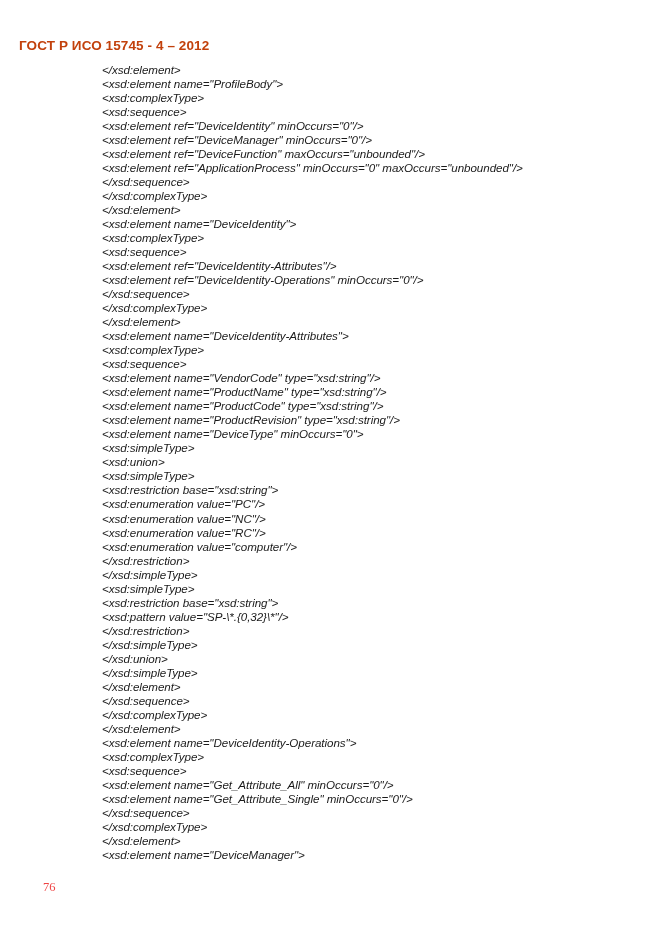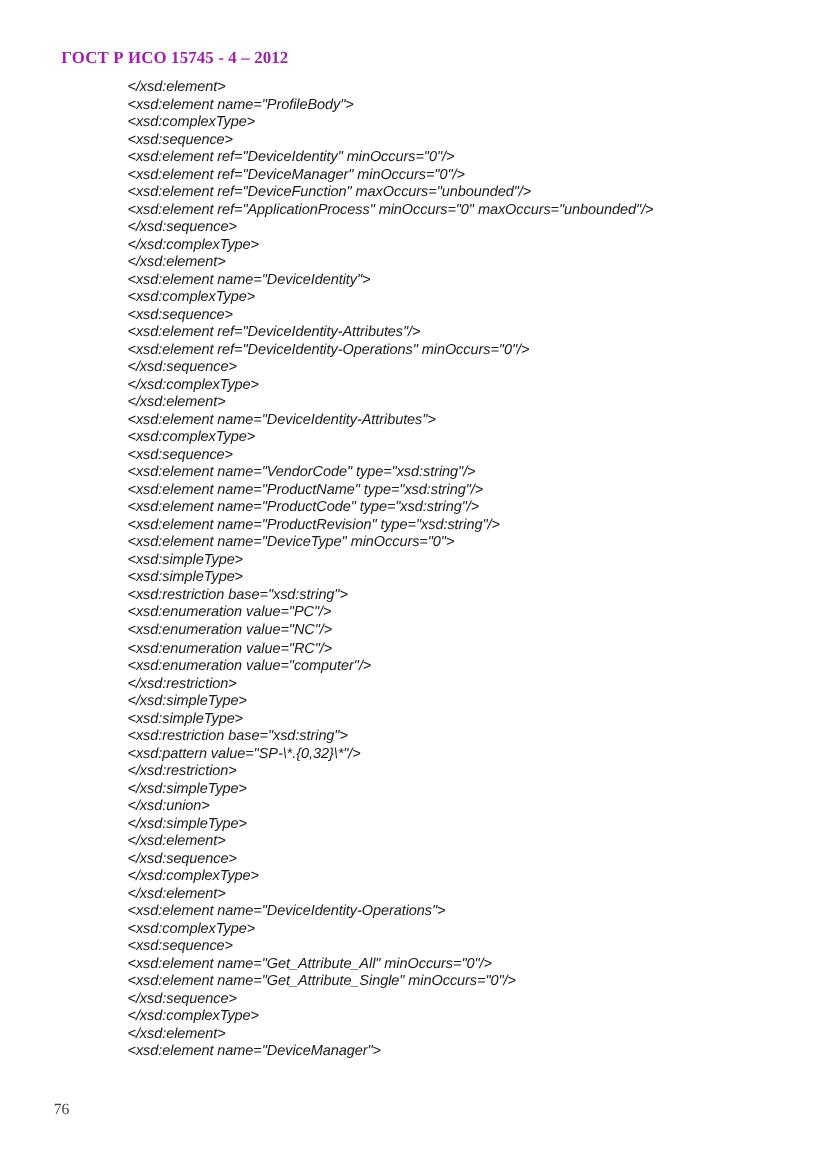--- a/index.html
+++ b/index.html
@@ -15,27 +15,27 @@
       color: #1a1a1a;
     }
     .page {
       position: absolute;
       left: 0; top: 0;
       width: 661px; height: 936px;
       background: #ffffff;
     }
     .doc-header {
       position: absolute;
-      left: 49px;
+      left: 19px;
       top: 38px;
-      font-family: Liberation Serif, serif;
+      font-family: Liberation Sans, sans-serif;
       font-weight: bold;
       font-size: 13.5px;
       letter-spacing: 0.1px;
-      color: #a21caf;
+      color: #c2410c;
       white-space: nowrap;
     }
     .code-block {
       position: absolute;
       left: 102px;
       top: 63px;
       margin: 0;
       padding: 0;
       list-style: none;
       font-family: "Liberation Sans", sans-serif;
@@ -49,21 +49,21 @@
       display: block;
       white-space: pre;
       height: 14.03px;
     }
     .page-number {
       position: absolute;
       left: 43px;
       top: 880px;
       font-family: "Liberation Serif", serif;
       font-size: 12.5px;
-      color: #404040;
+      color: #ef4444;
     }
   </style>
 </head>
 <body>
 
 <div class="page">
   <div class="doc-header">ГОСТ Р ИСО 15745 - 4 – 2012</div>
 
   <ol class="code-block" id="code-block">
       <li class="code-line">&lt;/xsd:element&gt;</li>
@@ -87,20 +87,21 @@
       <li class="code-line">&lt;/xsd:element&gt;</li>
       <li class="code-line">&lt;xsd:element name="DeviceIdentity-Attributes"&gt;</li>
       <li class="code-line">&lt;xsd:complexType&gt;</li>
       <li class="code-line">&lt;xsd:sequence&gt;</li>
       <li class="code-line">&lt;xsd:element name="VendorCode" type="xsd:string"/&gt;</li>
       <li class="code-line">&lt;xsd:element name="ProductName" type="xsd:string"/&gt;</li>
       <li class="code-line">&lt;xsd:element name="ProductCode" type="xsd:string"/&gt;</li>
       <li class="code-line">&lt;xsd:element name="ProductRevision" type="xsd:string"/&gt;</li>
       <li class="code-line">&lt;xsd:element name="DeviceType" minOccurs="0"&gt;</li>
       <li class="code-line">&lt;xsd:simpleType&gt;</li>
+      <li class="code-line">&lt;xsd:union&gt;</li>
       <li class="code-line">&lt;xsd:simpleType&gt;</li>
       <li class="code-line">&lt;xsd:restriction base="xsd:string"&gt;</li>
       <li class="code-line">&lt;xsd:enumeration value="PC"/&gt;</li>
       <li class="code-line">&lt;xsd:enumeration value="NC"/&gt;</li>
       <li class="code-line">&lt;xsd:enumeration value="RC"/&gt;</li>
       <li class="code-line">&lt;xsd:enumeration value="computer"/&gt;</li>
       <li class="code-line">&lt;/xsd:restriction&gt;</li>
       <li class="code-line">&lt;/xsd:simpleType&gt;</li>
       <li class="code-line">&lt;xsd:simpleType&gt;</li>
       <li class="code-line">&lt;xsd:restriction base="xsd:string"&gt;</li>

